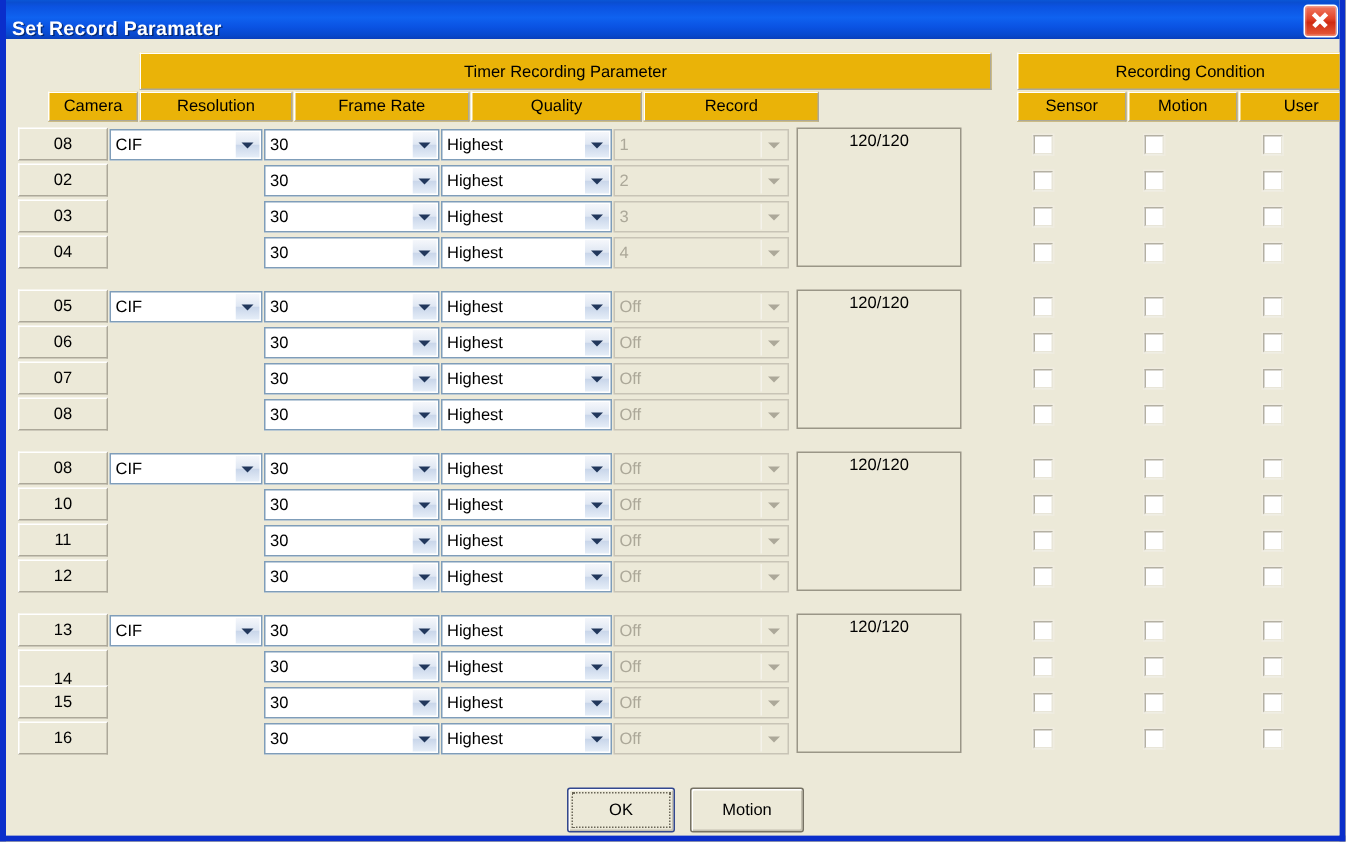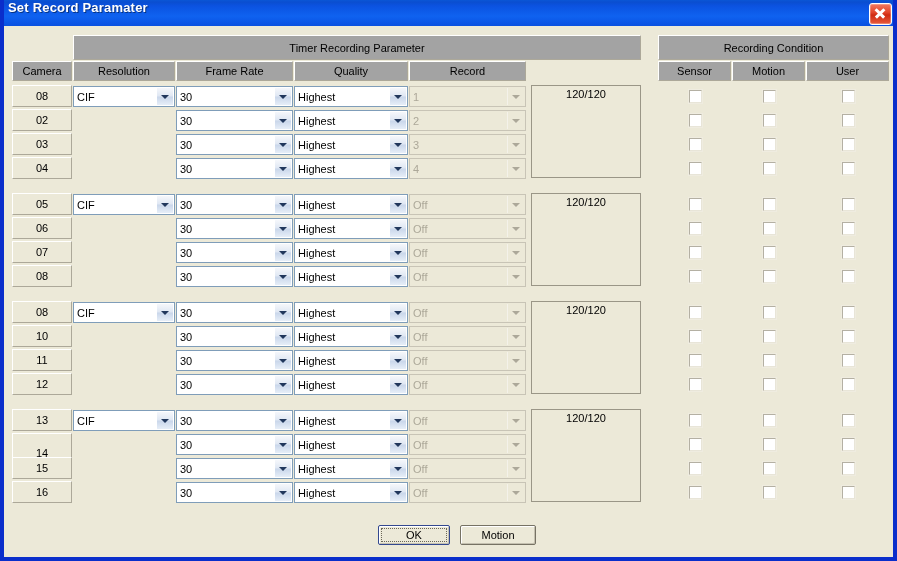--- a/index.html
+++ b/index.html
@@ -21,26 +21,26 @@
     border-bottom: 4px solid #0a2ecb;
     border-top: none;
     overflow: hidden;
   }
   
   #titlebar {
     position: absolute;
     left: -4px;
     top: 0;
     width: 897px;
-    height: 36px;
+    height: 26px;
     background: linear-gradient(to bottom,
         #0a56d6 0%, #0a4ed0 6%, #0b52e0 16%,
         #0f62f0 45%, #0a52e2 70%, #0849cd 90%, #0a3fbb 100%);
     display: flex;
-    align-items: flex-start;
+    align-items: flex-end;
   }
   #titlebar .title-text {
     margin-left: 8px;
     color: #ffffff;
     font-size: 13px;
     font-weight: bold;
     letter-spacing: 0.2px;
     text-shadow: 1px 1px 0 rgba(0,0,0,0.45);
   }
   #close-btn {
@@ -81,31 +81,32 @@
     top: 26px;
     width: 889px;
     height: 531px;
     background: #ece9d8;
   }
 
   
   .hcell {
     position: absolute;
     box-sizing: border-box;
-    background: #a3a3a3;
+    background: #eab308;
     border-top: 1px solid #ffffff;
     border-left: 1px solid #ffffff;
     border-right: 1px solid #aca899;
     border-bottom: 1px solid #aca899;
     display: flex;
     align-items: center;
     justify-content: center;
     font-size: 11px;
     color: #000;
     white-space: nowrap;
+    margin-left: 20px;
   }
   
   .camcell {
     position: absolute;
     box-sizing: border-box;
     background: #ece9d8;
     border-top: 1px solid #ffffff;
     border-left: 1px solid #ffffff;
     border-right: 1px solid #aca899;
     border-bottom: 1px solid #aca899;
@@ -190,21 +191,21 @@
     border-left: 1px solid #b4b0a3;
     border-right: 1px solid #e8e5d8;
     border-bottom: 1px solid #e8e5d8;
     box-shadow: 0 0 0 1px #efece0;
   }
 
   
   .btn {
     position: absolute;
     box-sizing: border-box;
-    height: 20px;
+    height: 30px;
     background: #ece9d8;
     border: 1px solid #767264;
     border-radius: 2px;
     display: flex;
     align-items: center;
     justify-content: center;
     font-size: 11px;
     color: #000;
     cursor: default;
     box-shadow: inset 1px 1px 0 #ffffff, inset -1px -1px 0 #c4c0b0;

